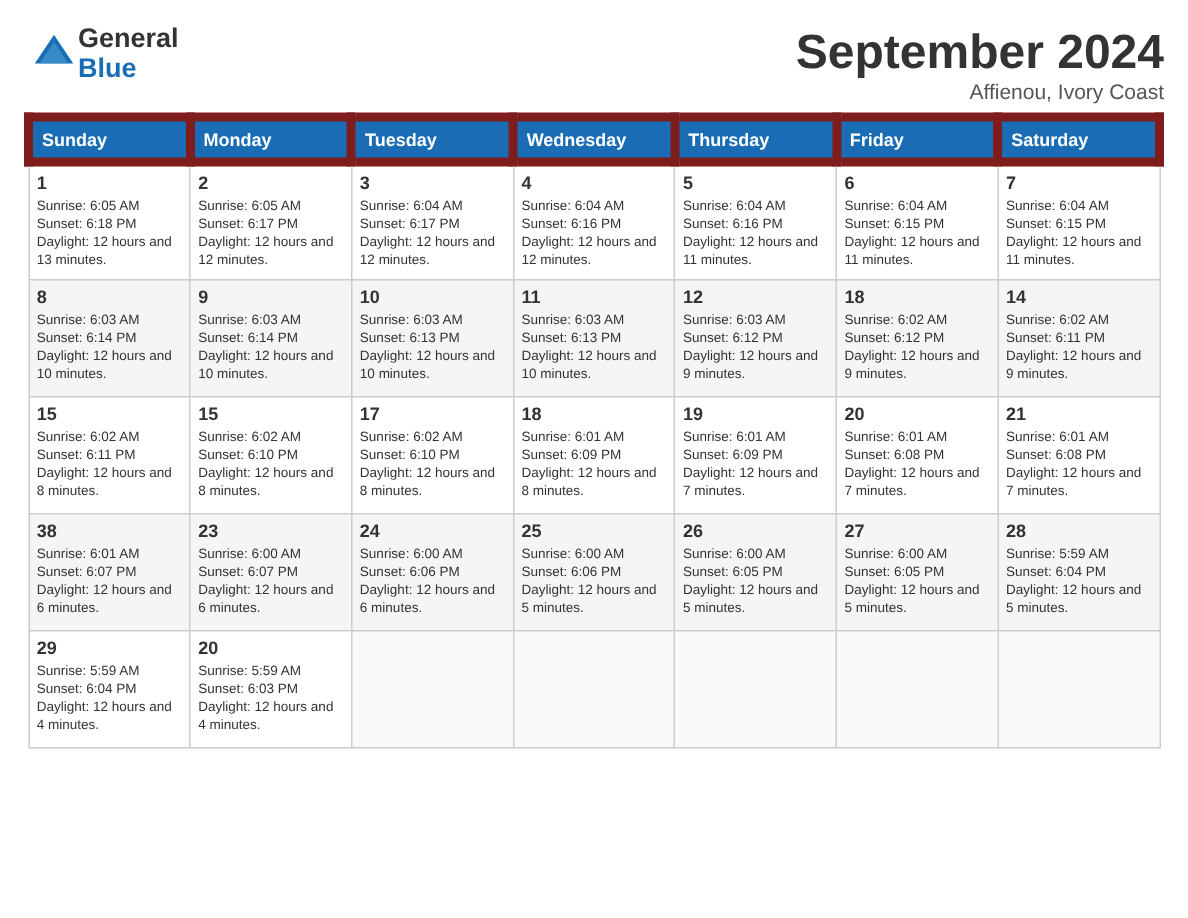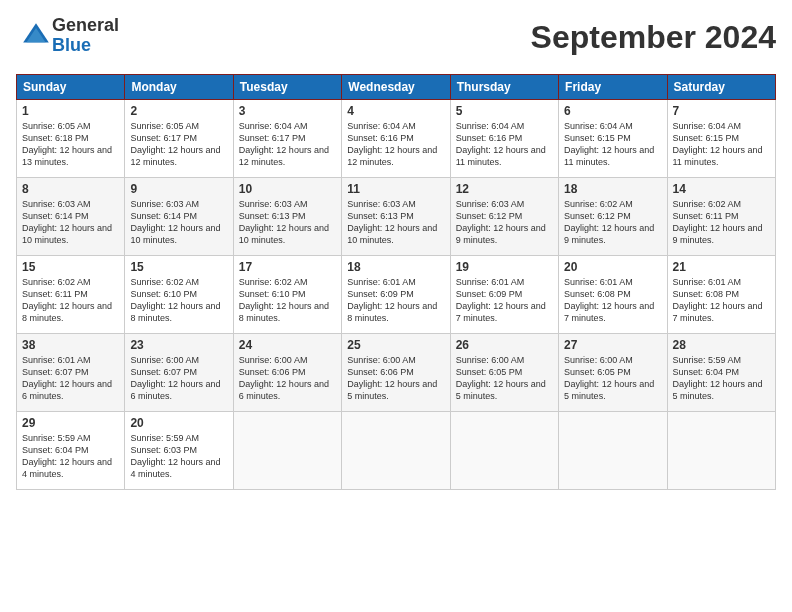--- a/index.html
+++ b/index.html
@@ -12,22 +12,22 @@
     }
     .page {
       width: 792px;
       height: 612px;
       padding: 16px;
       background: #fff;
     }
     .header {
       display: flex;
       justify-content: space-between;
-      align-items: flex-end;
-      margin-bottom: 18px;
+      align-items: flex-start;
+      margin-bottom: 6px;
     }
     .logo {
       display: flex;
       align-items: center;
     }
     .logo-text {
       display: flex;
       flex-direction: column;
       line-height: 1.1;
     }
@@ -63,21 +63,21 @@
       border-collapse: collapse;
       font-size: 9.5px;
     }
     .calendar th {
       background: #1a6db5;
       color: #fff;
       text-align: left;
       padding: 5px 6px;
       font-size: 12px;
       font-weight: bold;
-      border: 1px solid #7f1d1d;
+      border: 6px solid #7f1d1d;
     }
     .calendar td {
       border: 1px solid #ccc;
       vertical-align: top;
       padding: 4px 5px;
       width: calc(100% / 7);
       height: 78px;
       background: #fff;
     }
     .calendar tr:nth-child(even) td {
@@ -109,20 +109,21 @@
         <polygon points="20,4 36,28 4,28" fill="#1a6db5"></polygon>
         <polygon points="20,10 32,28 8,28" fill="#4a9fd5" opacity="0.6"></polygon>
       </svg>
       <div class="logo-text">
         <span class="logo-general">General</span>
         <span class="logo-blue">Blue</span>
       </div>
     </div>
     <div class="title-block">
       <div class="month-title">September 2024</div>
+      <div class="location">Affienou, Ivory Coast</div>
     </div>
   </div>
 
   <table class="calendar">
     <thead>
       <tr id="header-row">
           <th>Sunday</th>
           <th>Monday</th>
           <th>Tuesday</th>
           <th>Wednesday</th>

